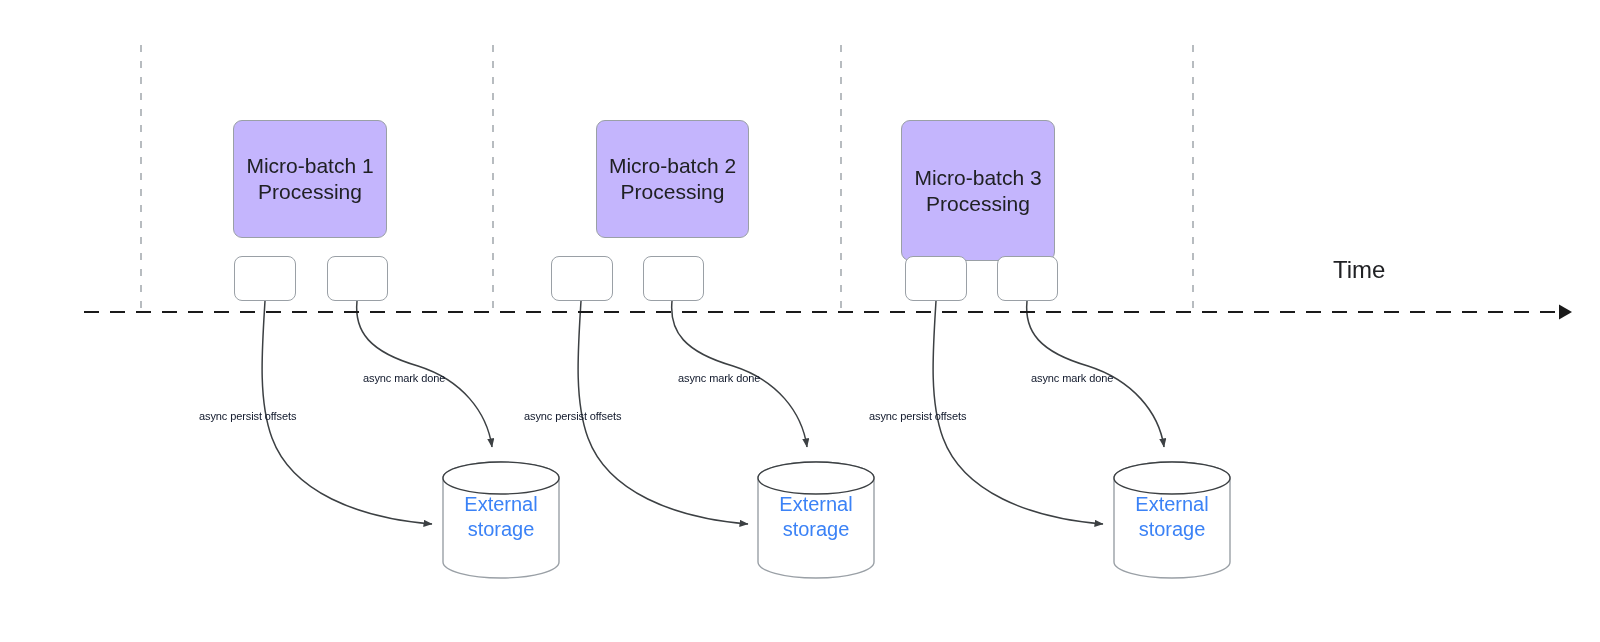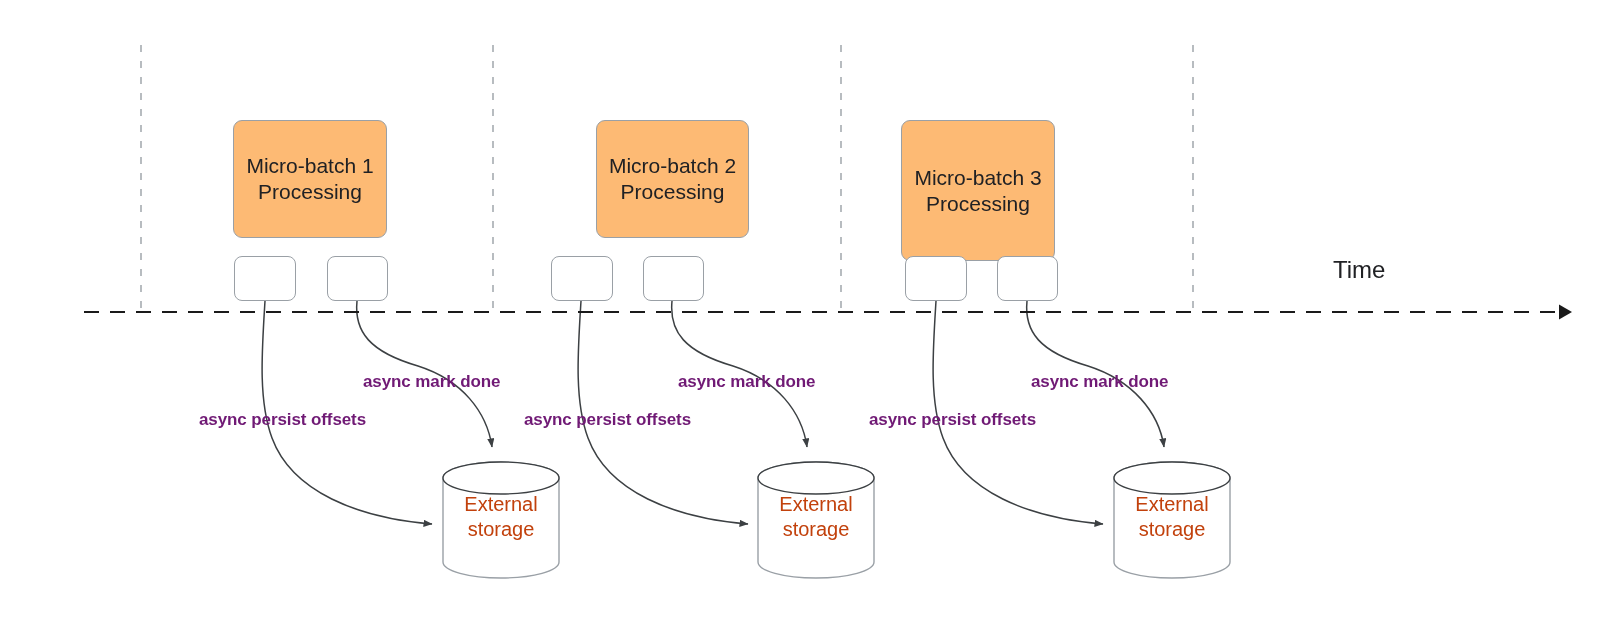--- a/index.html
+++ b/index.html
@@ -10,48 +10,48 @@
     overflow:hidden;
     position:relative;
   }
   #stage{position:absolute;left:0;top:0;width:1600px;height:642px;}
   svg.layer{position:absolute;left:0;top:0;width:1600px;height:642px;overflow:visible;}
   .proc-box{
     position:absolute;
     box-sizing:border-box;
     border:1.4px solid #9aa0a6;
     border-radius:9px;
-    background:#fdba74;
+    background:#c4b5fd;
     display:flex;align-items:center;justify-content:center;
     text-align:center;
     color:#202124;
     font-size:21px;
     line-height:1.22;
     white-space:pre-line;
   }
   .tick-box{
     position:absolute;
     box-sizing:border-box;
     border:1.4px solid #9aa0a6;
     border-radius:8px;
     background:#ffffff;
   }
   .edge-label{
     position:absolute;
-    font-size:17px;
-    font-weight:bold;
-    color:#701a75;
+    font-size:11px;
+    font-weight:normal;
+    color:#0f172a;
     white-space:nowrap;
     letter-spacing:-0.1px;
   }
   .cyl-label{
     position:absolute;
     text-align:center;
     font-size:20px;
-    color:#c2410c;
+    color:#3b82f6;
     line-height:1.25;
     white-space:pre-line;
     pointer-events:none;
   }
   .time-label{
     position:absolute;
     font-size:24px;
     color:#202124;
     white-space:nowrap;
   }

